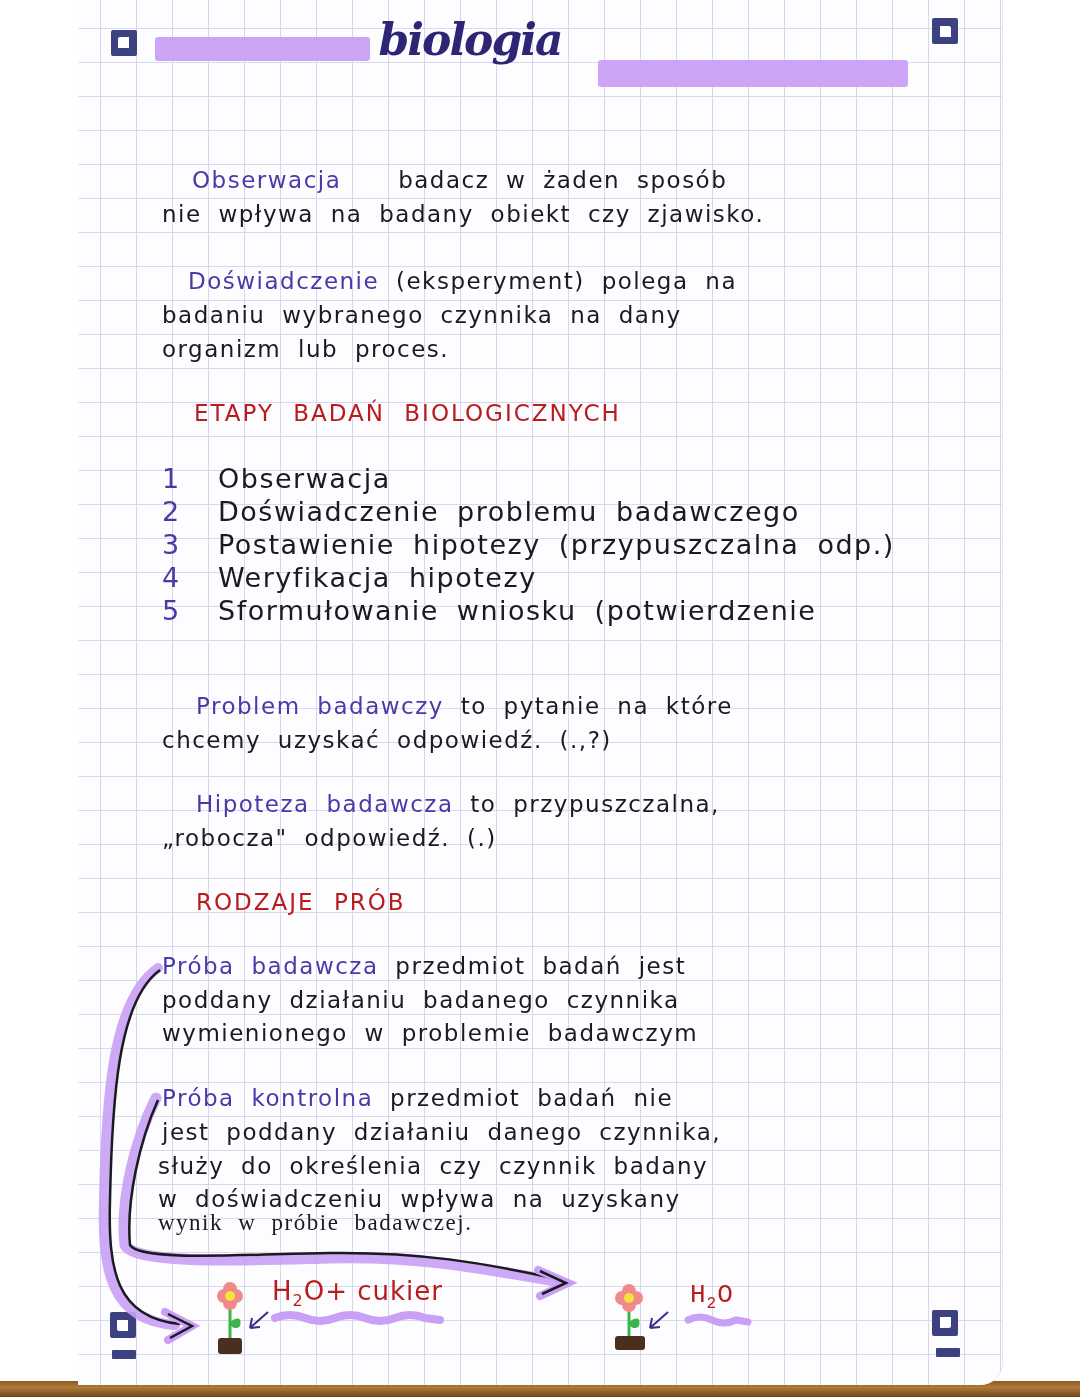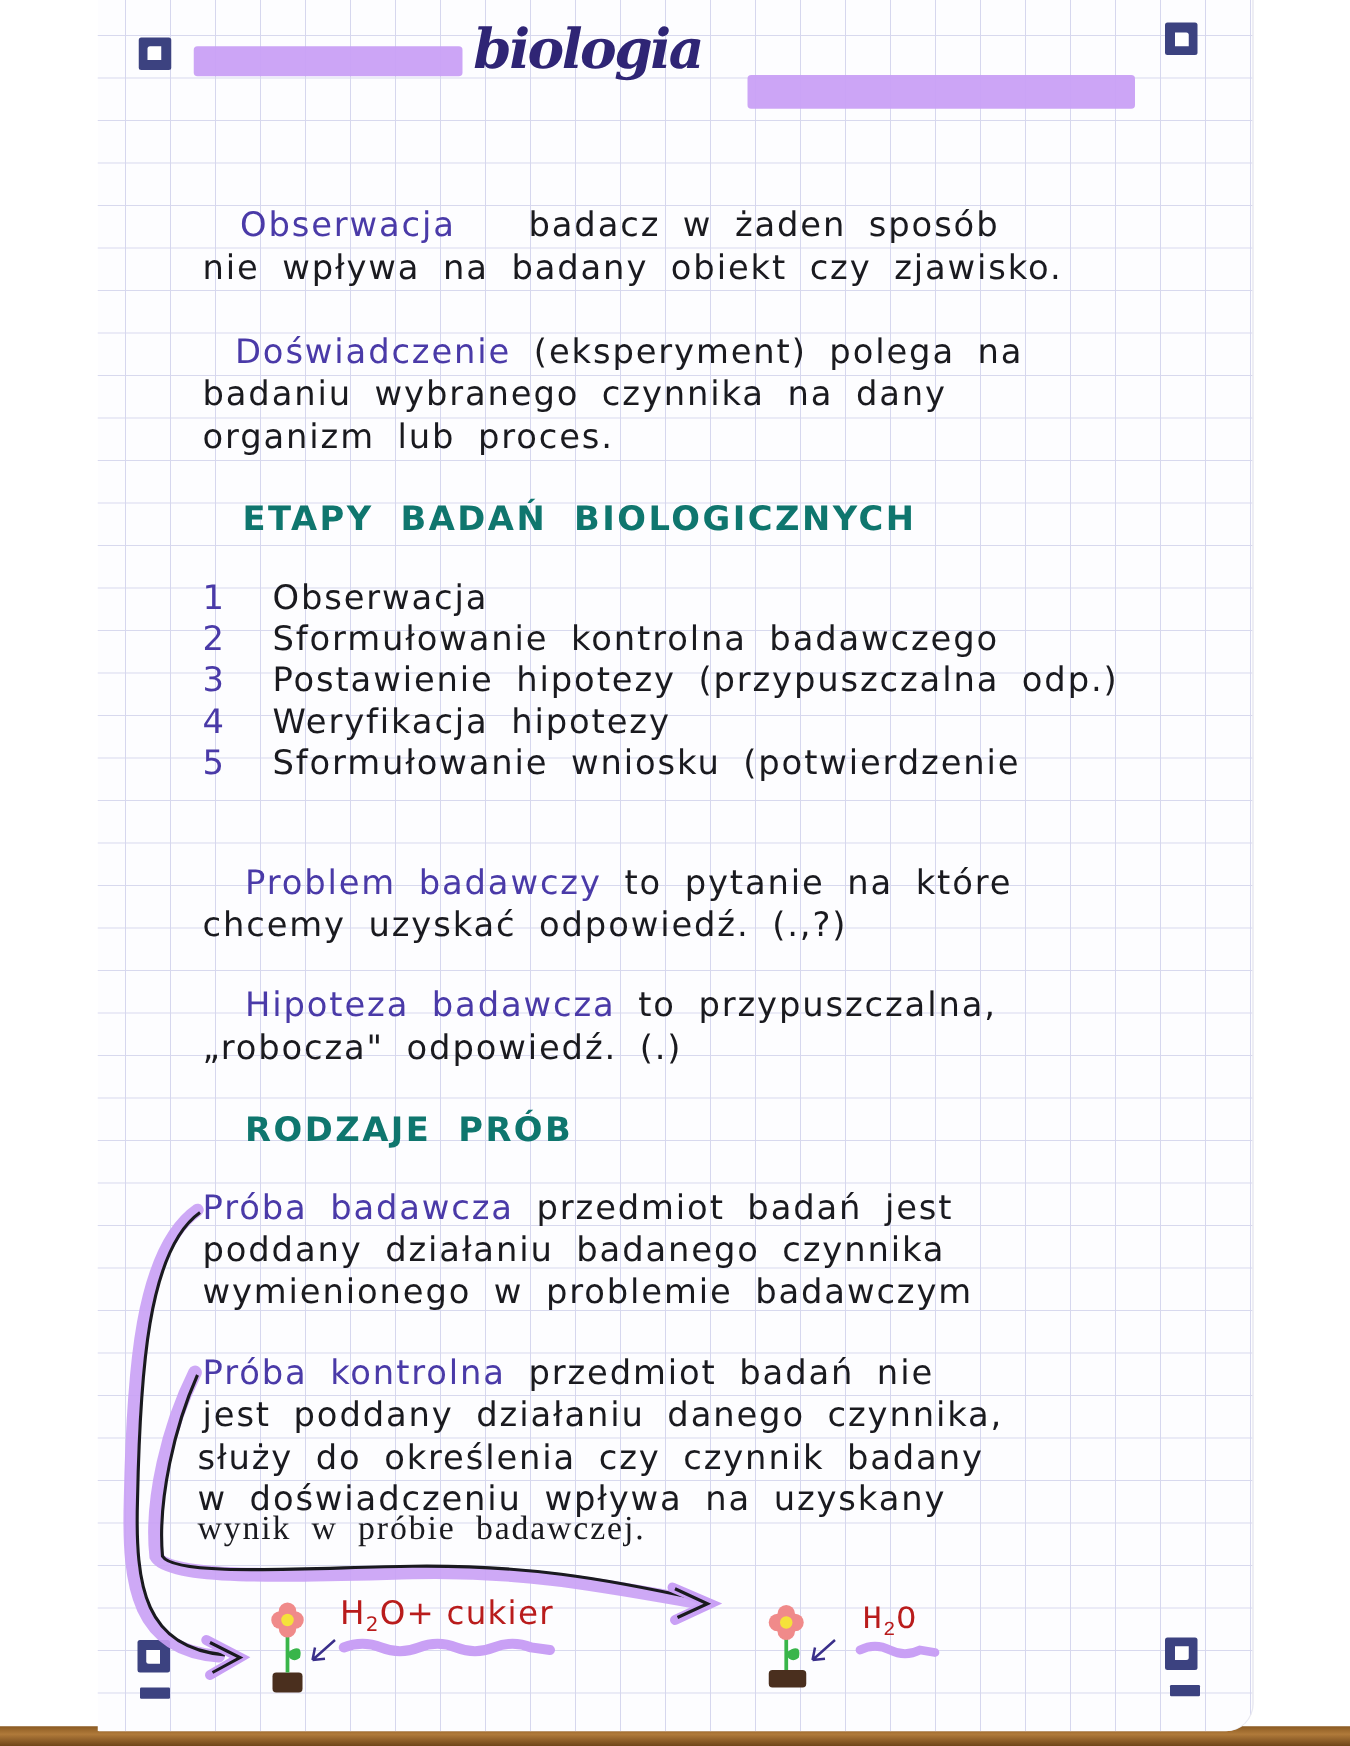--- a/index.html
+++ b/index.html
@@ -52,29 +52,28 @@
   .hl-right { left: 598px; top: 60px; width: 310px; height: 27px; }
 
   .title {
     position: absolute; left: 340px; top: 18px; width: 260px; text-align: center;
     font-family: "DejaVu Serif", serif; font-style: italic; font-weight: bold;
     font-size: 44px; color: #2f2575; letter-spacing: -2px; line-height: 1;
   }
 
   .txt {
     position: absolute; font-family: "DejaVu Sans", sans-serif;
-    font-size: 27px; line-height: 33px; color: #1a1a1f; letter-spacing: 1.5px;
+    font-size: 23px; line-height: 33px; color: #1a1a1f; letter-spacing: 1.5px;
     word-spacing: 8px; white-space: nowrap;
   }
   .kw { color: #4a3aa8; }
   .hd {
     position: absolute; font-family: "DejaVu Sans", sans-serif;
-    font-size: 27px; color: #0f766e; letter-spacing: 2px; word-spacing: 10px;
+    font-size: 23px; color: #b91c1c; letter-spacing: 2px; word-spacing: 10px;
     white-space: nowrap;
-    font-weight: bold;
   }
   .steps { position: absolute; left: 162px; top: 462px; }
   .step { display: flex; font-size: 27px; line-height: 33px; color: #1a1a1f; letter-spacing: 1.5px; word-spacing: 8px; white-space: nowrap; font-family: "DejaVu Sans", sans-serif;}
   .step .num { width: 56px; color: #4a3aa8; }
 
   svg.overlay { position: absolute; left: 0; top: 0; }
   .lbl {
     position: absolute; font-family: "DejaVu Sans", sans-serif; font-size: 26px;
     color: #b91c1c; letter-spacing: 1px; white-space: nowrap;
   }
@@ -113,21 +112,21 @@
 <div class="txt" style="left:162px; top:333px;">organizm lub proces.</div>
 
 <div class="hd" style="left:194px; top:400px;">ETAPY BADAŃ BIOLOGICZNYCH</div>
 <div class="steps">
   <div class="step">
     <span class="num">1</span>
     <span>Obserwacja</span>
   </div>
   <div class="step">
     <span class="num">2</span>
-    <span>Sformułowanie kontrolna badawczego</span>
+    <span>Doświadczenie problemu badawczego</span>
   </div>
   <div class="step">
     <span class="num">3</span>
     <span>Postawienie hipotezy (przypuszczalna odp.)</span>
   </div>
   <div class="step">
     <span class="num">4</span>
     <span>Weryfikacja hipotezy</span>
   </div>
   <div class="step">

